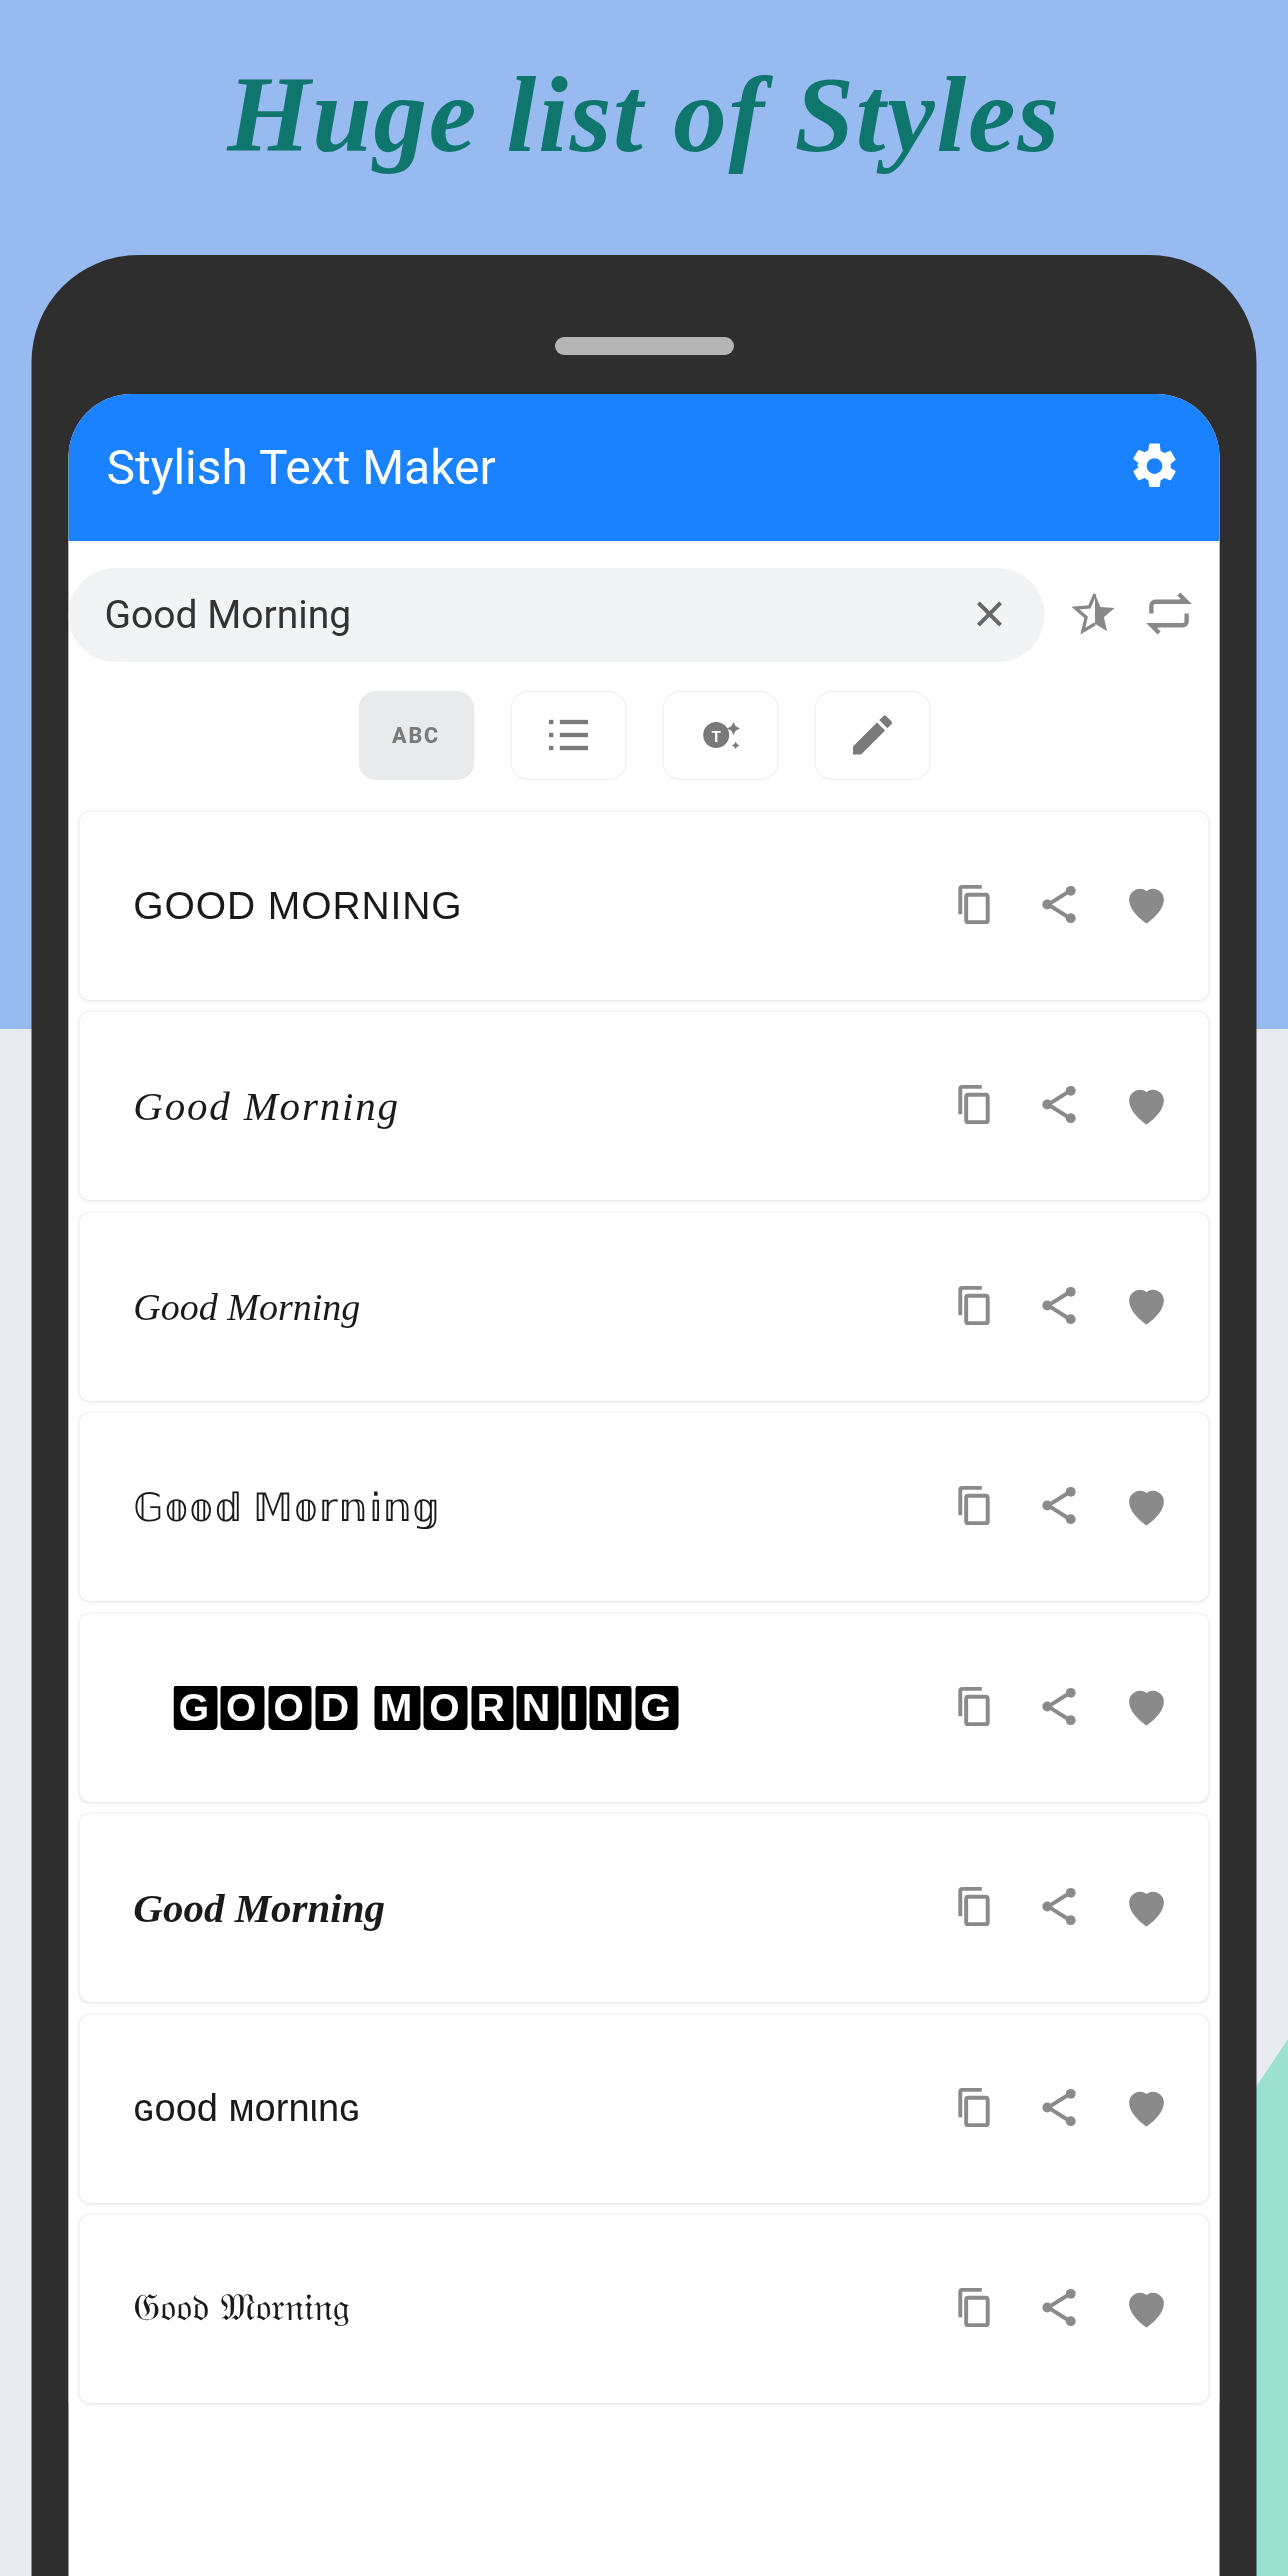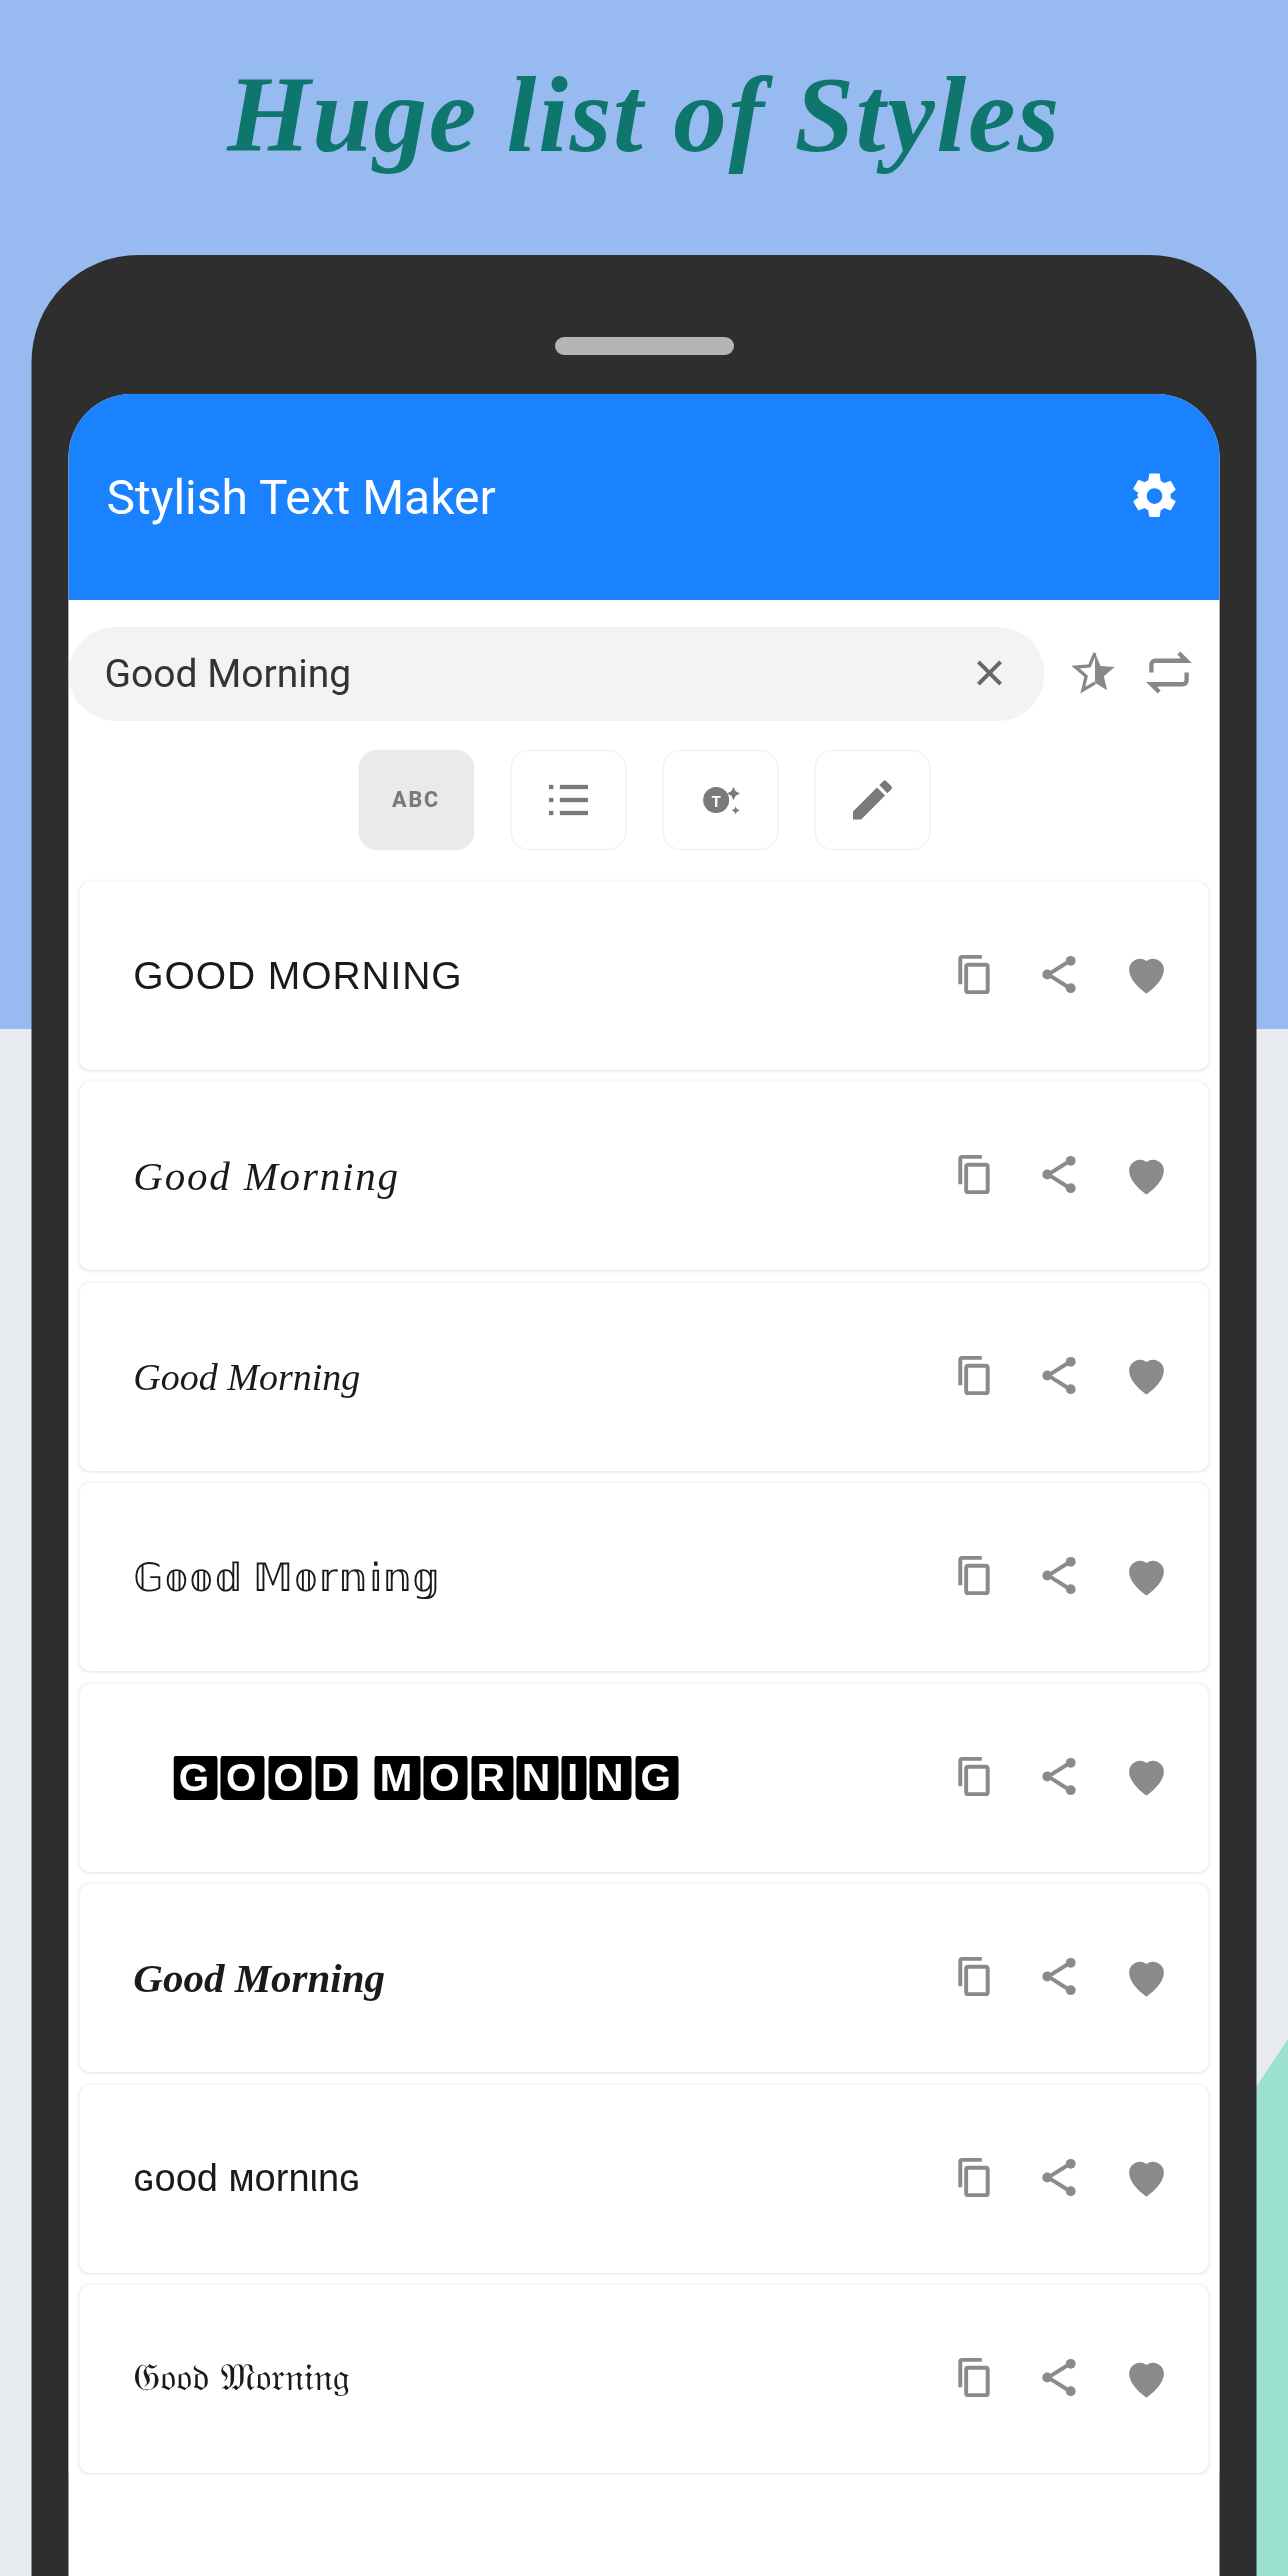--- a/index.html
+++ b/index.html
@@ -61,21 +61,21 @@
   top: 139px;
   left: 37px;
   right: 37px;
   bottom: 0;
   background: #fff;
   border-radius: 63px 63px 0 0;
   overflow: hidden;
 }
 .app-bar {
   background: #1a82ff;
-  height: 206px;
+  height: 147px;
   display: flex;
   align-items: center;
   justify-content: space-between;
   padding: 0 38px;
 }
 .app-title {
   color: #fff;
   font-size: 48px;
   font-weight: 400;
 }
@@ -112,21 +112,21 @@
 .star-icon, .repeat-icon { color: #888; }
 .star-icon svg, .repeat-icon svg { width: 47px; height: 47px; }
 .tab-row {
   display: flex;
   justify-content: center;
   gap: 36px;
   padding: 18px 0 32px;
 }
 .tab {
   width: 116px;
-  height: 100px;
+  height: 89px;
   border-radius: 18px;
   display: flex;
   align-items: center;
   justify-content: center;
   color: #7a7a7a;
   border: 0.9px solid transparent;
 }
 .tab.active { background: #e8eaec; }
 .tab.outlined { border-color: #ebebeb; }
 .tab svg { width: 52px; height: 52px; }

